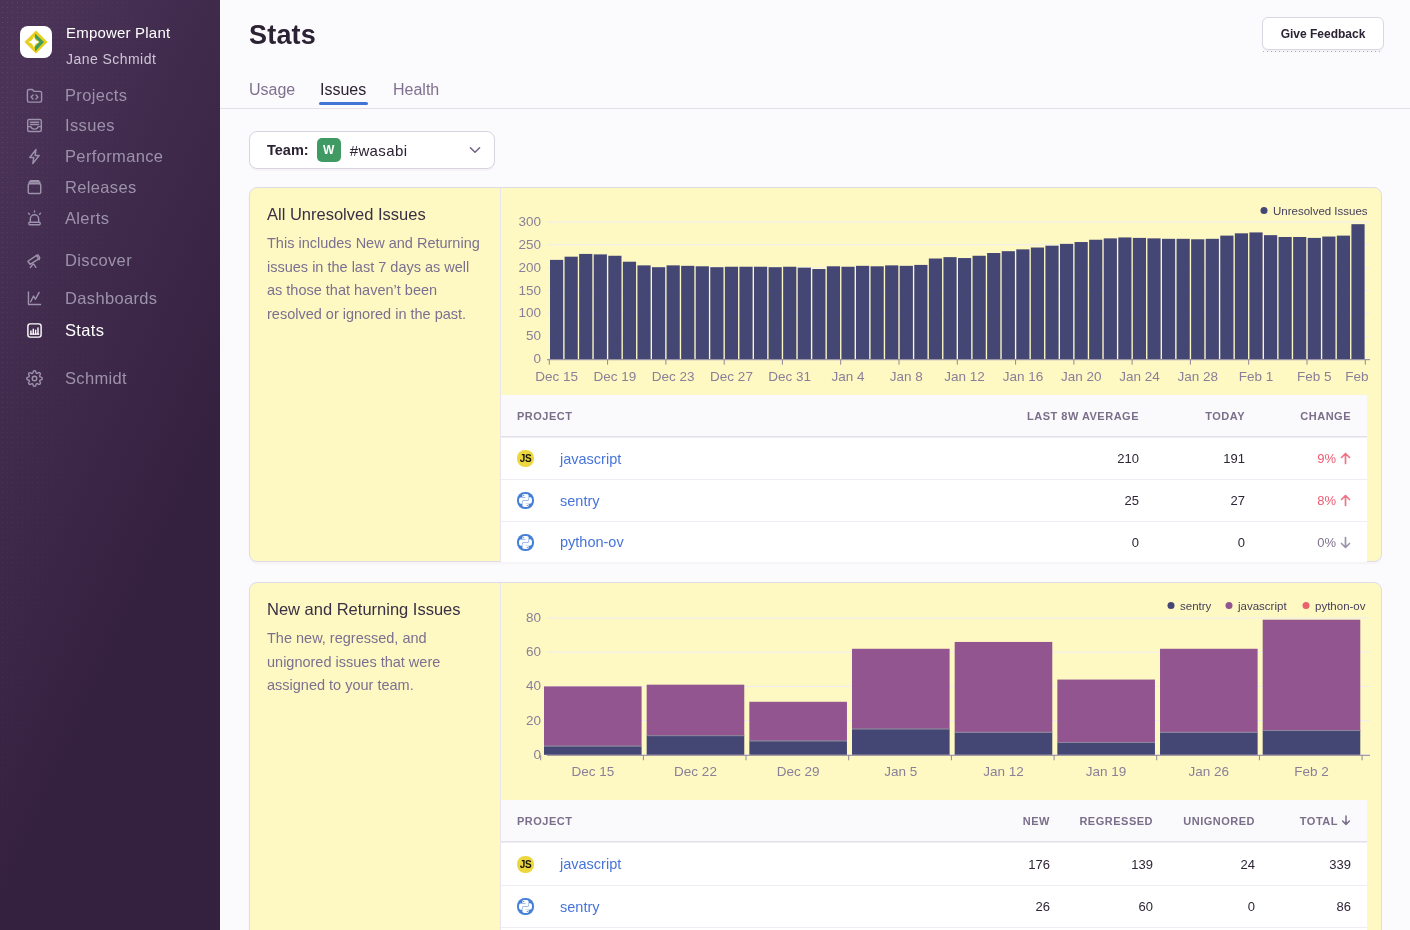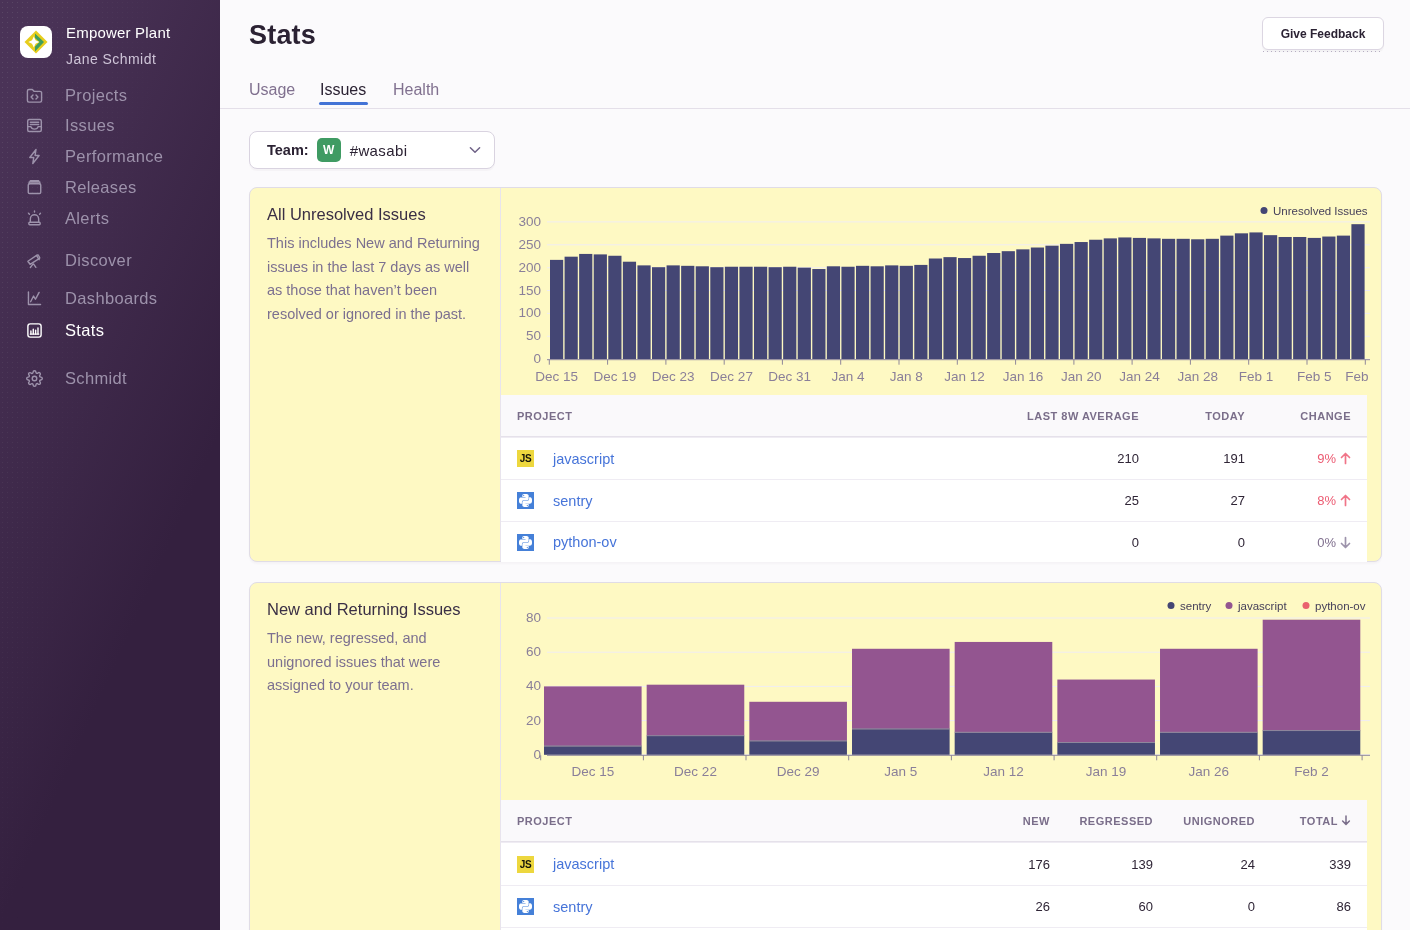--- a/index.html
+++ b/index.html
@@ -56,21 +56,21 @@
 
 
 .ptable {position:absolute;left:251px;right:14px;}
 .trow {display:flex;align-items:center;padding:0 16px;border-top:1px solid #efecf3;background:#fff;}
 .thead {background:#faf9fb;border-top:none;border-bottom:1px solid #e5e1ea;
   font-size:11px;font-weight:700;letter-spacing:.5px;color:#7a6e8a;border-radius:0;}
 .thead .cn,.thead .c2,.thead .c3,.thead .c4 {font-size:11px;color:#7a6e8a;font-weight:700;letter-spacing:.5px;}
 .cn {flex:1;display:flex;align-items:center;font-size:14.5px;}
 .cn a {color:#4674d9;text-decoration:none;}
 .c2,.c3,.c4 {text-align:right;font-size:13px;color:#2f2536;}
-.pic {width:17px;height:17px;border-radius:0;margin-right:19px;display:flex;align-items:center;justify-content:center;flex:none;}
+.pic {width:17px;height:17px;border-radius:8px;margin-right:26px;display:flex;align-items:center;justify-content:center;flex:none;}
 .jsic {background:#edd73e;color:#14140a;font-size:10px;font-weight:700;letter-spacing:-.3px;}
 .pyic {background:#4580d8;}
 .up {color:#ec5b72;}
 .dn {color:#80708f;}
 </style></head>
 <body>
 <svg width="0" height="0" style="position:absolute">
     <defs>
 <path id="pylogo" d="M14.25.18l.9.2.73.26.59.3.45.32.34.34.25.34.16.33.1.3.04.26.02.2-.01.13V8.5l-.05.63-.13.55-.21.46-.26.38-.3.31-.33.25-.35.19-.35.14-.33.1-.3.07-.26.04-.21.02H8.77l-.69.05-.59.14-.5.22-.41.27-.33.32-.27.35-.2.36-.15.37-.1.35-.07.32-.04.27-.02.21v3.06H3.17l-.21-.03-.28-.07-.32-.12-.35-.18-.36-.26-.36-.36-.35-.46-.32-.59-.28-.73-.21-.88-.14-1.05-.05-1.23.06-1.22.16-1.04.24-.87.32-.71.36-.57.4-.44.42-.33.42-.24.4-.16.36-.1.32-.05.24-.01h.16l.06.01h8.16v-.83H6.18l-.01-2.75-.02-.37.05-.34.11-.31.17-.28.25-.26.31-.23.38-.2.44-.18.51-.15.58-.12.64-.1.71-.06.77-.04.84-.02 1.27.05zm-6.3 1.98l-.23.33-.08.41.08.41.23.34.33.22.41.09.41-.09.33-.22.23-.34.08-.41-.08-.41-.23-.33-.33-.22-.41-.09-.41.09zm13.09 3.95l.28.06.32.12.35.18.36.27.36.35.35.47.32.59.28.73.21.88.14 1.04.05 1.23-.06 1.23-.16 1.04-.24.86-.32.71-.36.57-.4.45-.42.33-.42.24-.4.16-.36.09-.32.05-.24.02-.16-.01h-8.22v.82h5.84l.01 2.76.02.36-.05.34-.11.31-.17.29-.25.25-.31.24-.38.2-.44.17-.51.15-.58.13-.64.09-.71.07-.77.04-.84.01-1.27-.04-1.07-.14-.9-.2-.73-.25-.59-.3-.45-.33-.34-.34-.25-.34-.16-.33-.1-.3-.04-.25-.02-.2.01-.13v-5.34l.05-.64.13-.54.21-.46.26-.38.3-.32.33-.24.35-.2.35-.14.33-.1.3-.06.26-.04.21-.02.13-.01h5.84l.69-.05.59-.14.5-.21.41-.28.33-.32.27-.35.2-.36.15-.36.1-.35.07-.32.04-.28.02-.21V6.07h2.09l.14.01zm-6.47 14.25l-.23.33-.08.41.08.41.23.33.33.23.41.08.41-.08.33-.23.23-.33.08-.41-.08-.41-.23-.33-.33-.23-.41-.08-.41.08z" fill="#fff"></path>
 </defs>

